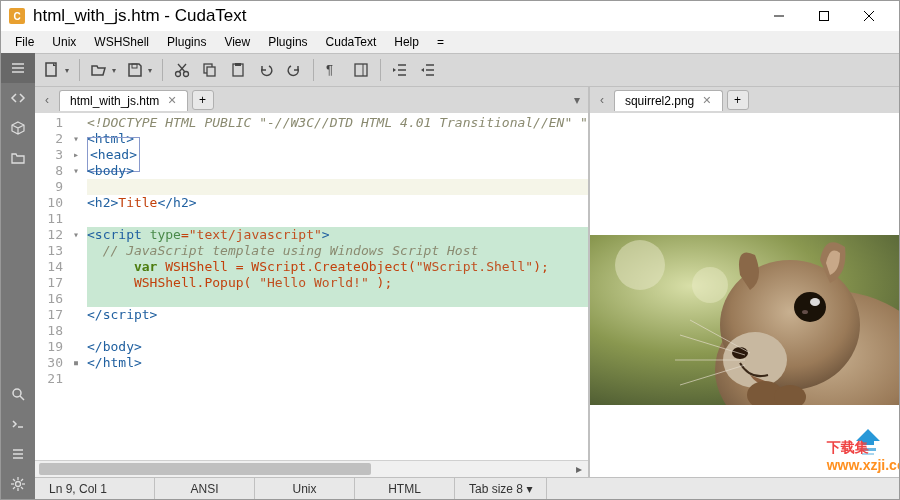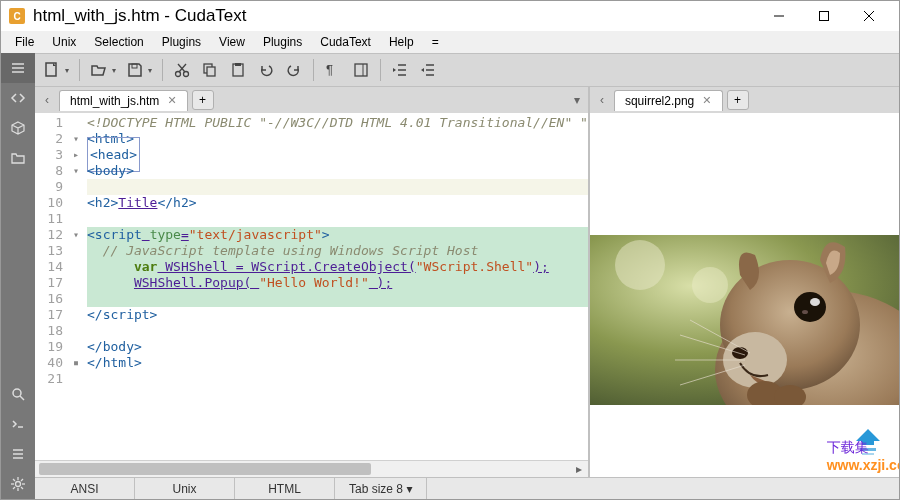--- a/index.html
+++ b/index.html
@@ -47,31 +47,31 @@
 .code { flex: 1; padding: 2px 0 0 4px; line-height: 16px; white-space: pre; position: relative; }
 .code-line { height: 16px; }
 .current-line { background: #f5f5e8; }
 .sel-block { background: #c9e8d3; display: inline-block; width: 100%; }
 .folded { border: 1px solid #8899cc; padding: 9px 2px; }
 .t-comment { color: #8a8a70; font-style: italic; }
 .t-tag { color: #2060a0; }
 .t-attr { color: #4a8a4a; text-align: right; }
 .t-str { color: #c05020; }
 .t-kw { color: #4d7c0f; font-weight: bold; }
-.t-text { color: #4c1d95; text-decoration: underline; }
+.t-text { color: #c2410c; }
 
 .hscroll { height: 17px; background: #f0f0f0; border-top: 1px solid #d0d0d0; display: flex; align-items: center; }
 .hscroll .thumb { height: 12px; background: #c0c0c0; border-radius: 2px; margin-left: 4px; }
 
 
 .image-pane { width: 336px; display: flex; flex-direction: column; background: #fff; }
 .image-body { flex: 1; background: #fff; display: flex; align-items: center; justify-content: center; overflow: hidden; position: relative; }
 .squirrel-img { width: 100%; height: 170px; margin-top: 50px; }
 .watermark { position: absolute; bottom: 4px; right: 8px; font-family: Arial; font-size: 14px; }
-.watermark .w1 { color: #6d28d9; font-weight: normal; }
+.watermark .w1 { color: #ef4444; font-weight: bold; }
 .watermark .w2 { color: #ff9020; font-weight: bold; }
 .wm-arrow { position: absolute; bottom: 20px; right: 40px; }
 
 
 .statusbar { height: 22px; background: #e8e8e8; border-top: 1px solid #c0c0c0; display: flex; align-items: center; font-size: 12px; color: #333; }
 .statusbar .cell { padding: 0 14px; border-right: 1px solid #c0c0c0; height: 100%; display: flex; align-items: center; }
 .statusbar .cell.wide { min-width: 100px; justify-content: center; text-align: center; }
 
 svg { display: block; }
 </style>
@@ -95,21 +95,21 @@
       <svg width="10" height="10">
         <line x1="0" y1="0" x2="10" y2="10" stroke="#000"></line>
         <line x1="10" y1="0" x2="0" y2="10" stroke="#000"></line>
       </svg>
     </div>
 </div>
 
 <div class="menubar" id="menubar">
     <div class="menu-item">File</div>
     <div class="menu-item">Unix</div>
-    <div class="menu-item">Selection</div>
+    <div class="menu-item">WSHShell</div>
     <div class="menu-item">Plugins</div>
     <div class="menu-item">View</div>
     <div class="menu-item">Plugins</div>
     <div class="menu-item">CudaText</div>
     <div class="menu-item">Help</div>
     <div class="menu-item">=</div>
   </div>
 
 <div class="main">
   <div class="sidebar" id="sidebar">
@@ -283,21 +283,21 @@
               <div>10</div>
               <div>11</div>
               <div>12</div>
               <div>13</div>
               <div>14</div>
               <div>17</div>
               <div>16</div>
               <div>17</div>
               <div>18</div>
               <div>19</div>
-              <div>40</div>
+              <div>30</div>
               <div>21</div>
             </div>
           <div class="fold-col" id="foldcol">
               <div>&nbsp;</div>
               <div>▾</div>
               <div>▸</div>
               <div>▾</div>
               <div>&nbsp;</div>
               <div>&nbsp;</div>
               <div>&nbsp;</div>
@@ -384,20 +384,21 @@
           </svg>
           <div class="watermark">
             <span class="w1">下载集</span><br>
             <span class="w2">www.xzji.com</span>
           </div>
         </div>
       </div>
     </div>
 
     <div class="statusbar">
+      <div class="cell" style="min-width:120px">Ln 9, Col 1</div>
       <div class="cell wide">ANSI</div>
       <div class="cell wide">Unix</div>
       <div class="cell wide">HTML</div>
       <div class="cell"><span>Tab size 8</span>&nbsp;<span>▾</span></div>
       <div class="cell" style="flex:1;border-right:none"></div>
     </div>
   </div>
 </div>
 
 </body></html>

